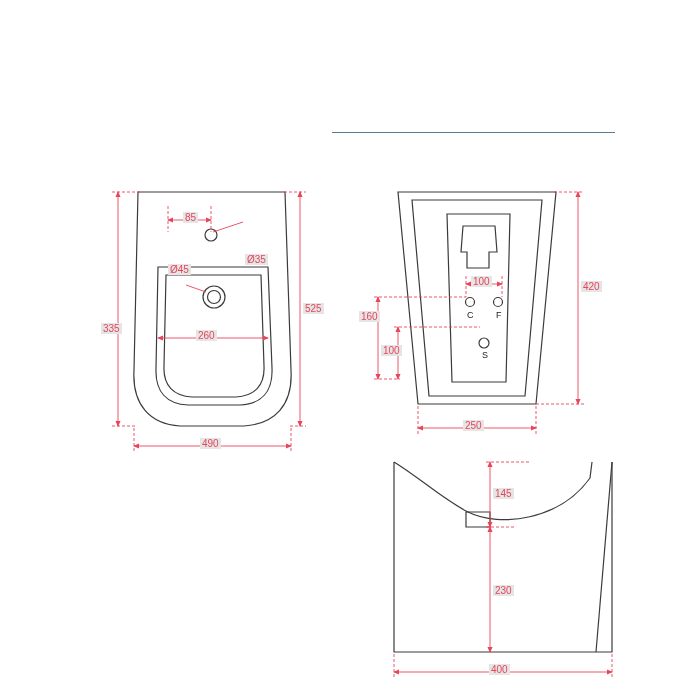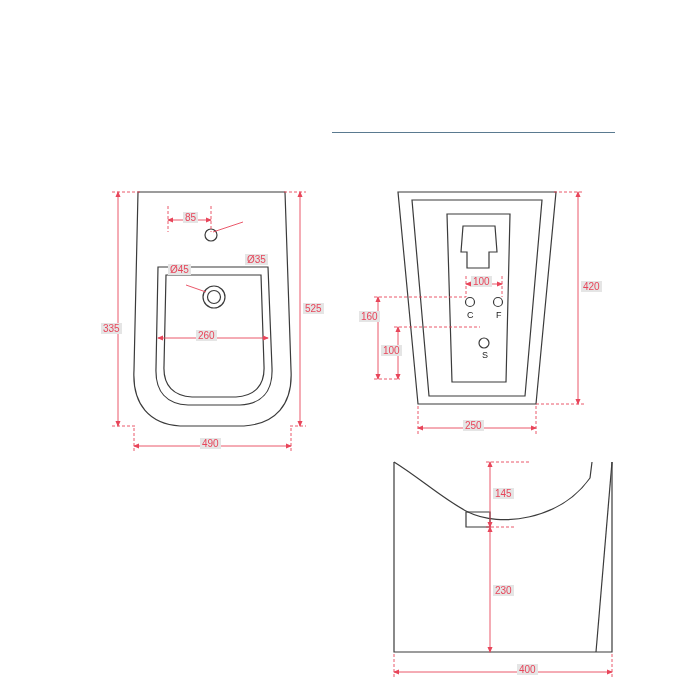--- a/index.html
+++ b/index.html
@@ -219,16 +219,16 @@
     <span class="dimtext" style="left:581px; top:281px;">420</span>
     <span class="dimtext" style="left:463px; top:420px;">250</span>
 
     <span class="lettertext" style="left:466px; top:310px;">C</span>
     <span class="lettertext" style="left:495px; top:310px;">F</span>
     <span class="lettertext" style="left:481px; top:350px;"></span>
     <span class="lettertext" style="left:481px; top:350px;">S</span>
 
     <span class="dimtext" style="left:493px; top:488px;">145</span>
     <span class="dimtext" style="left:493px; top:585px;">230</span>
-    <span class="dimtext" style="left:489px; top:664px;margin-left:28px;">400</span>
+    <span class="dimtext" style="left:489px; top:664px;">400</span>
   </div>
 
 </div>
 
 </body></html>

